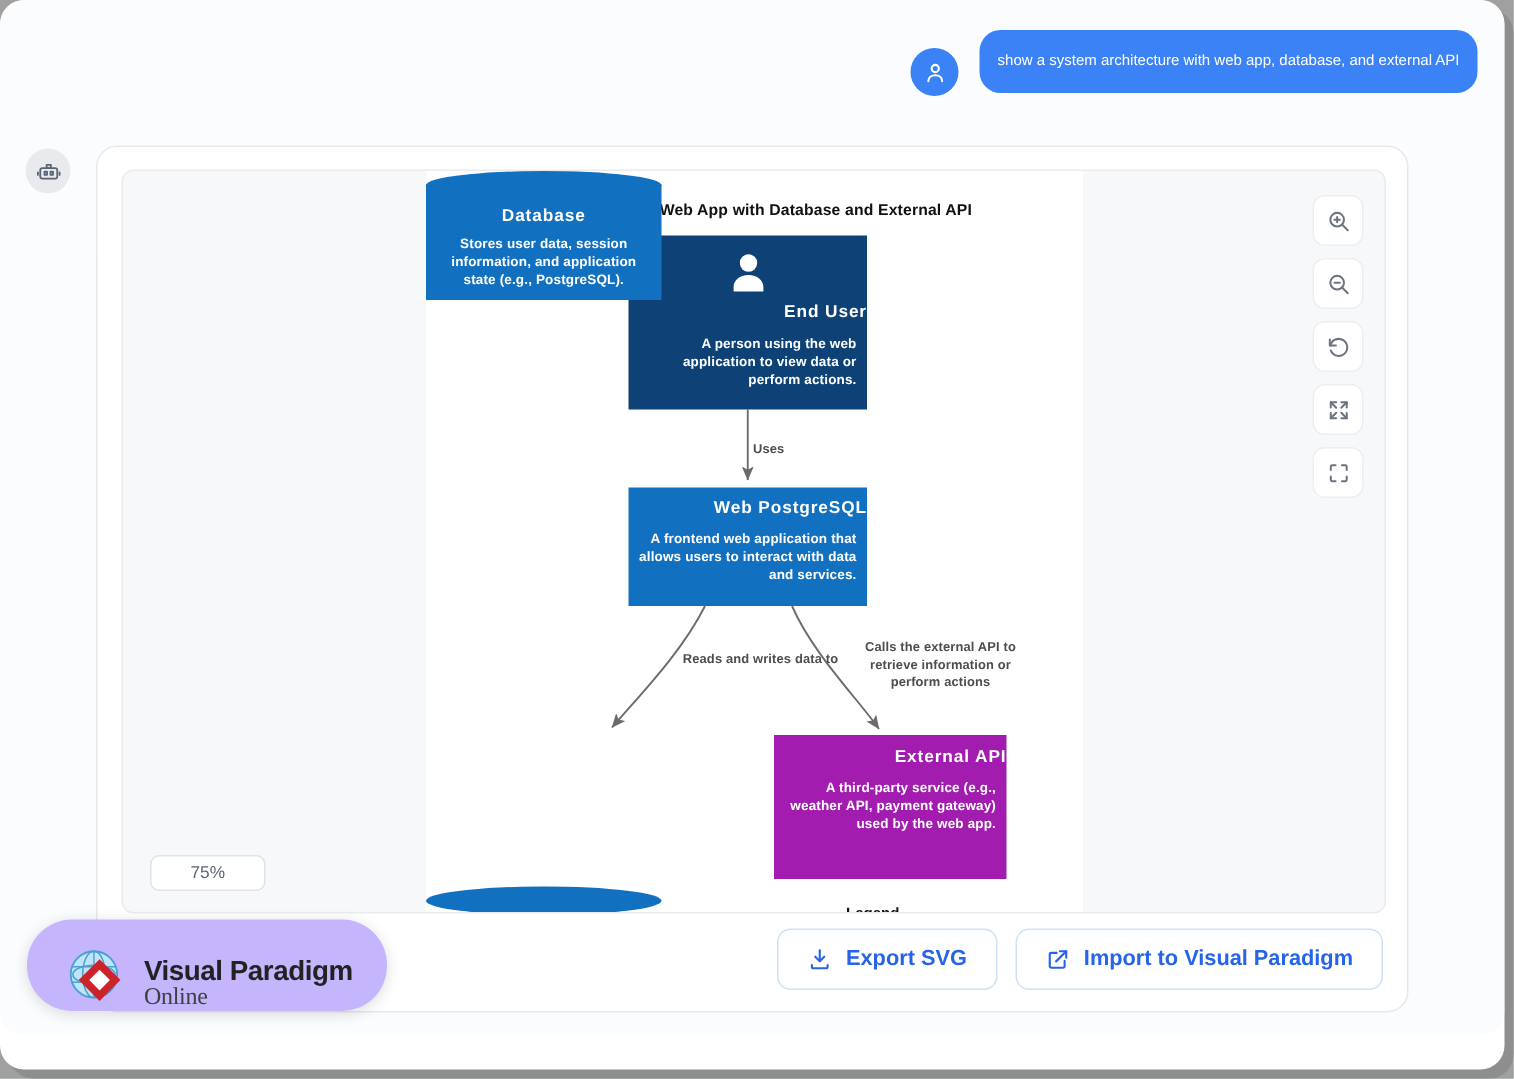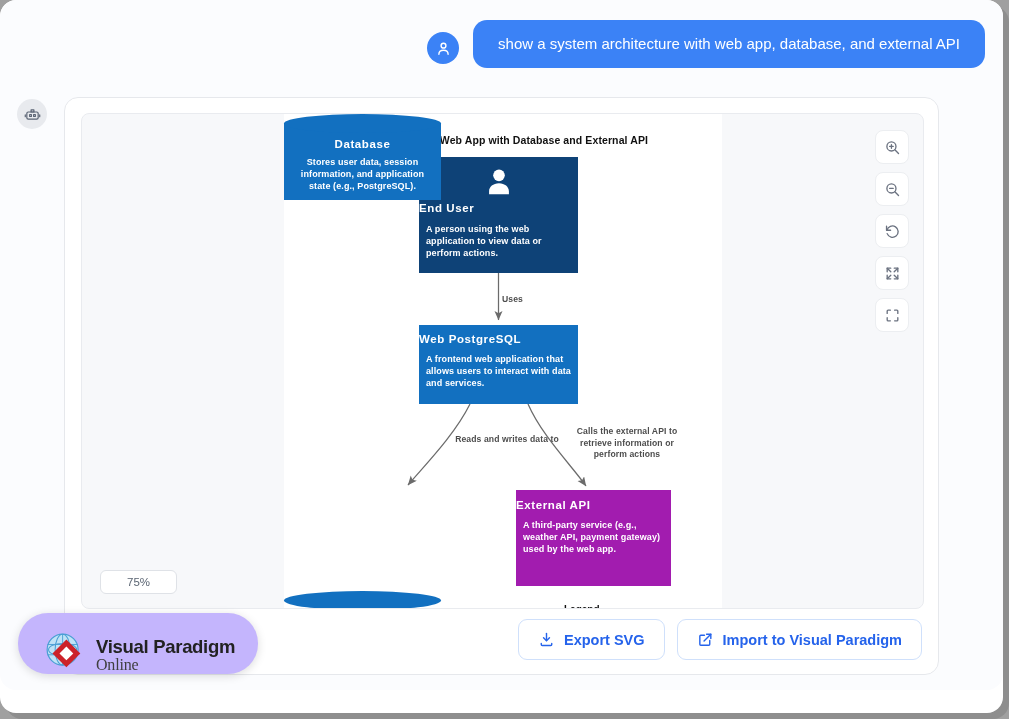--- a/index.html
+++ b/index.html
@@ -60,23 +60,23 @@
     display: flex;
     align-items: center;
     justify-content: center;
     flex: 0 0 auto;
     margin-top: 12px;
   }
 
   #user-bubble {
     background: #3b82f6;
     color: #ffffff;
-    font-size: 15px;
+    font-size: 10px;
     line-height: 1.35;
-    padding: 14px 25px;
+    padding: 14px 12px;
     border-radius: 14px;
     max-width: 530px;
   }
 
   
   #bot-avatar {
     position: absolute;
     left: 17px; top: 99px;
     width: 30px; height: 30px;
     border-radius: 50%;
@@ -125,21 +125,21 @@
     font-weight: bold;
     color: #111111;
     white-space: nowrap;
     letter-spacing: .1px;
   }
 
   
   .node {
     position: absolute;
     color: #ffffff;
-    text-align: left;
+    text-align: right;
     overflow: hidden;
   }
   .node-title {
     font-size: 11.5px;
     font-weight: bold;
     letter-spacing: .6px;
   }
   .node-desc {
     font-size: 9px;
     font-weight: bold;
@@ -273,21 +273,21 @@
 
   
   #action-bar {
     position: absolute;
     right: 16px; bottom: 14px;
     display: flex;
     gap: 12px;
   }
   .action-btn {
     display: flex;
-    align-items: center;
+    align-items: flex-start;
     gap: 9px;
     background: #ffffff;
     border: 1px solid #cfe0fb;
     border-radius: 9px;
     color: #2563eb;
     font-size: 14.5px;
     font-weight: bold;
     padding: 11px 19px;
     cursor: pointer;
     white-space: nowrap;

